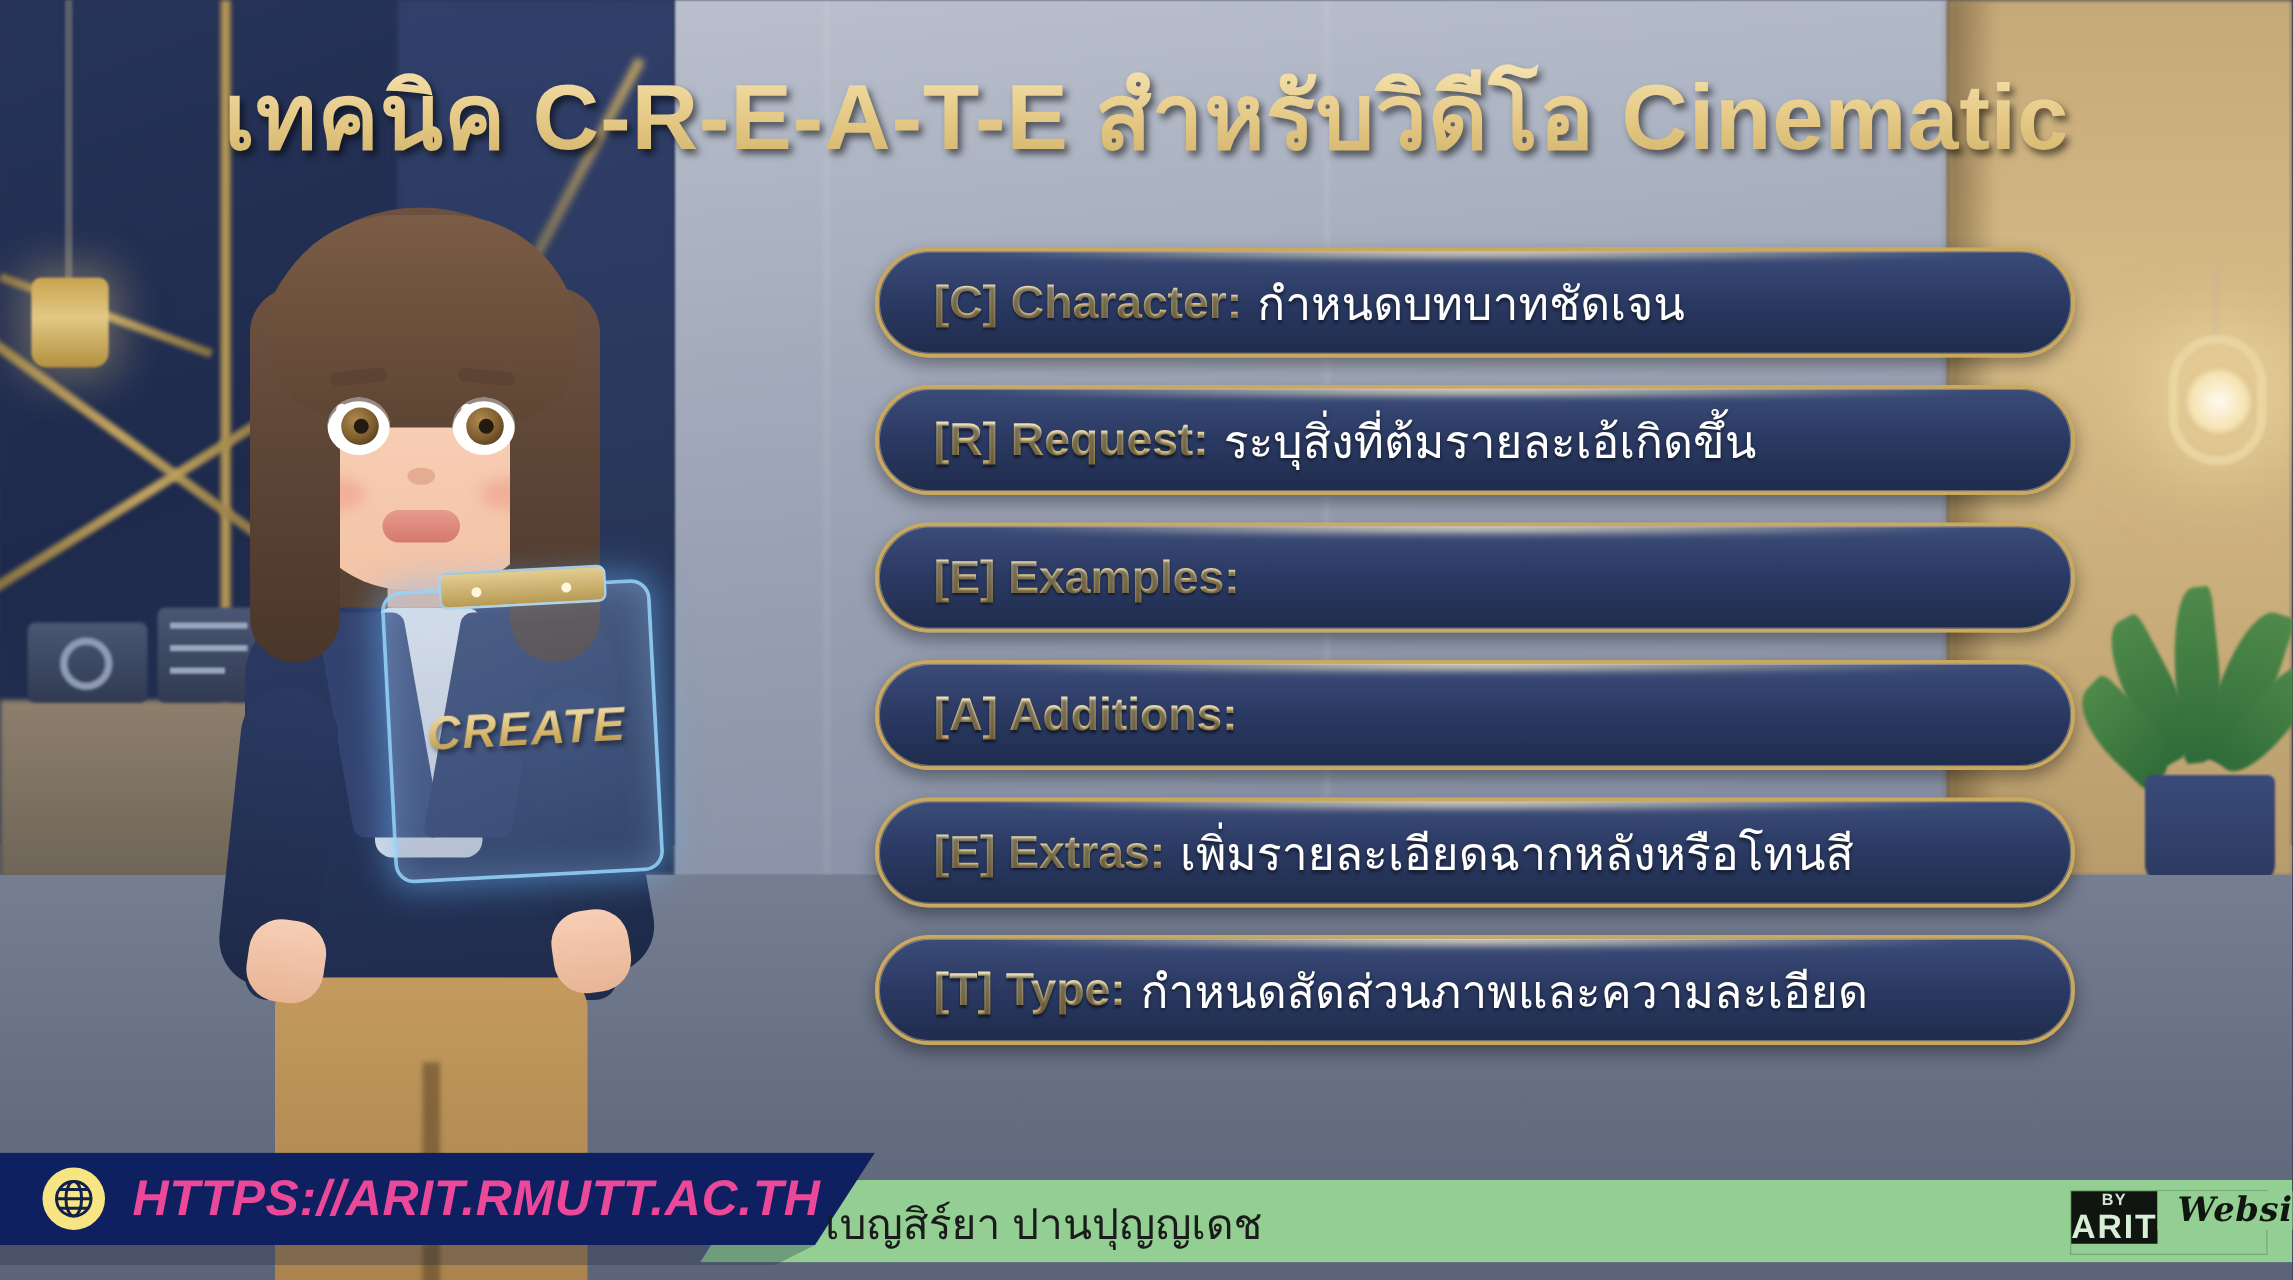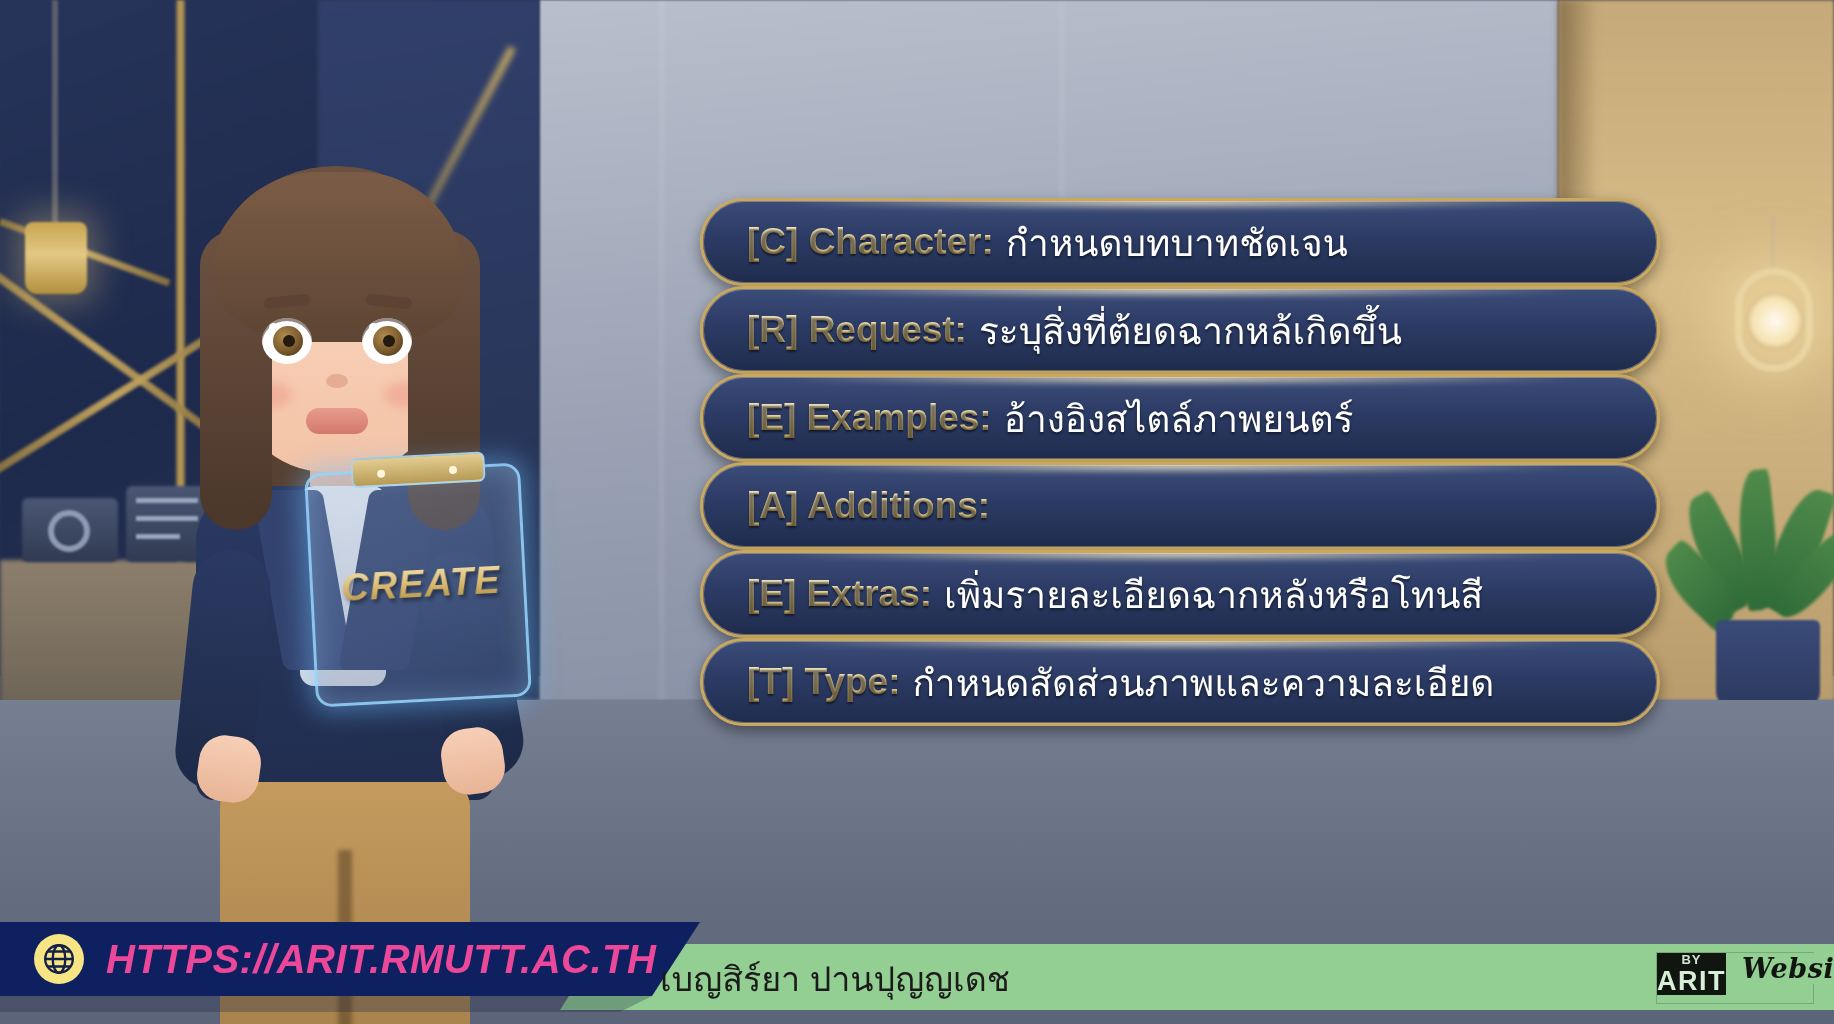--- a/index.html
+++ b/index.html
@@ -166,21 +166,21 @@
     -webkit-background-clip: text; background-clip: text;
     -webkit-text-fill-color: transparent;
     filter: drop-shadow(3px 4px 3px rgba(0,0,0,.55));
     white-space: nowrap;
   }
 
   
   .pill-list {
     position: absolute; left: 700px; top: 198px;
     width: 960px;
-    display: flex; flex-direction: column; 
+    display: flex; flex-direction: column; gap: 22px;
   }
   .pill {
     position: relative;
     height: 88px;
     border-radius: 46px;
     background: linear-gradient(180deg, #3b4c79 0%, #2b3a63 48%, #1f2c4d 100%);
     border: 3px solid #caa95f;
     box-shadow:
       0 0 0 1px rgba(255,235,180,.35) inset,
       0 6px 14px rgba(0,0,0,.38);
@@ -447,20 +447,21 @@
   <div class="desk"></div>
   <div class="desk-obj do1"></div>
   <div class="desk-obj do2"></div>
   <div class="do-circle"></div>
   <div class="do-line dl1"></div>
   <div class="do-line dl2"></div>
   <div class="do-line dl3"></div>
 
   <div class="floor"></div>
 
+  <div class="title">เทคนิค C-R-E-A-T-E สำหรับวิดีโอ Cinematic</div>
 
   <div class="character">
     <div class="ch-hair-back"></div>
     <div class="ch-neck"></div>
     <div class="ch-body"></div>
     <div class="ch-shirt"></div>
     <div class="ch-lapel-l"></div>
     <div class="ch-lapel-r"></div>
     <div class="ch-pants"></div>
     <div class="ch-pants-split"></div>
@@ -505,25 +506,24 @@
     <div class="ch-hand hd-r"></div>
   </div>
 
   <div class="pill-list">
     <div class="pill">
       <span class="pill-key">[C] Character:</span>
       <span class="pill-desc">กำหนดบทบาทชัดเจน</span>
     </div>
     <div class="pill">
       <span class="pill-key">[R] Request:</span>
-      <span class="pill-desc">ระบุสิ่งที่ต้ยดฉากหล้เกิดขึ้น</span>
+      <span class="pill-desc">ระบุสิ่งที่ต้มรายละเอ้เกิดขึ้น</span>
     </div>
     <div class="pill">
       <span class="pill-key">[E] Examples:</span>
-      <span class="pill-desc">อ้างอิงสไตล์ภาพยนตร์</span>
     </div>
     <div class="pill">
       <span class="pill-key">[A] Additions:</span>
     </div>
     <div class="pill">
       <span class="pill-key">[E] Extras:</span>
       <span class="pill-desc">เพิ่มรายละเอียดฉากหลังหรือโทนสี</span>
     </div>
     <div class="pill">
       <span class="pill-key">[T] Type:</span>

